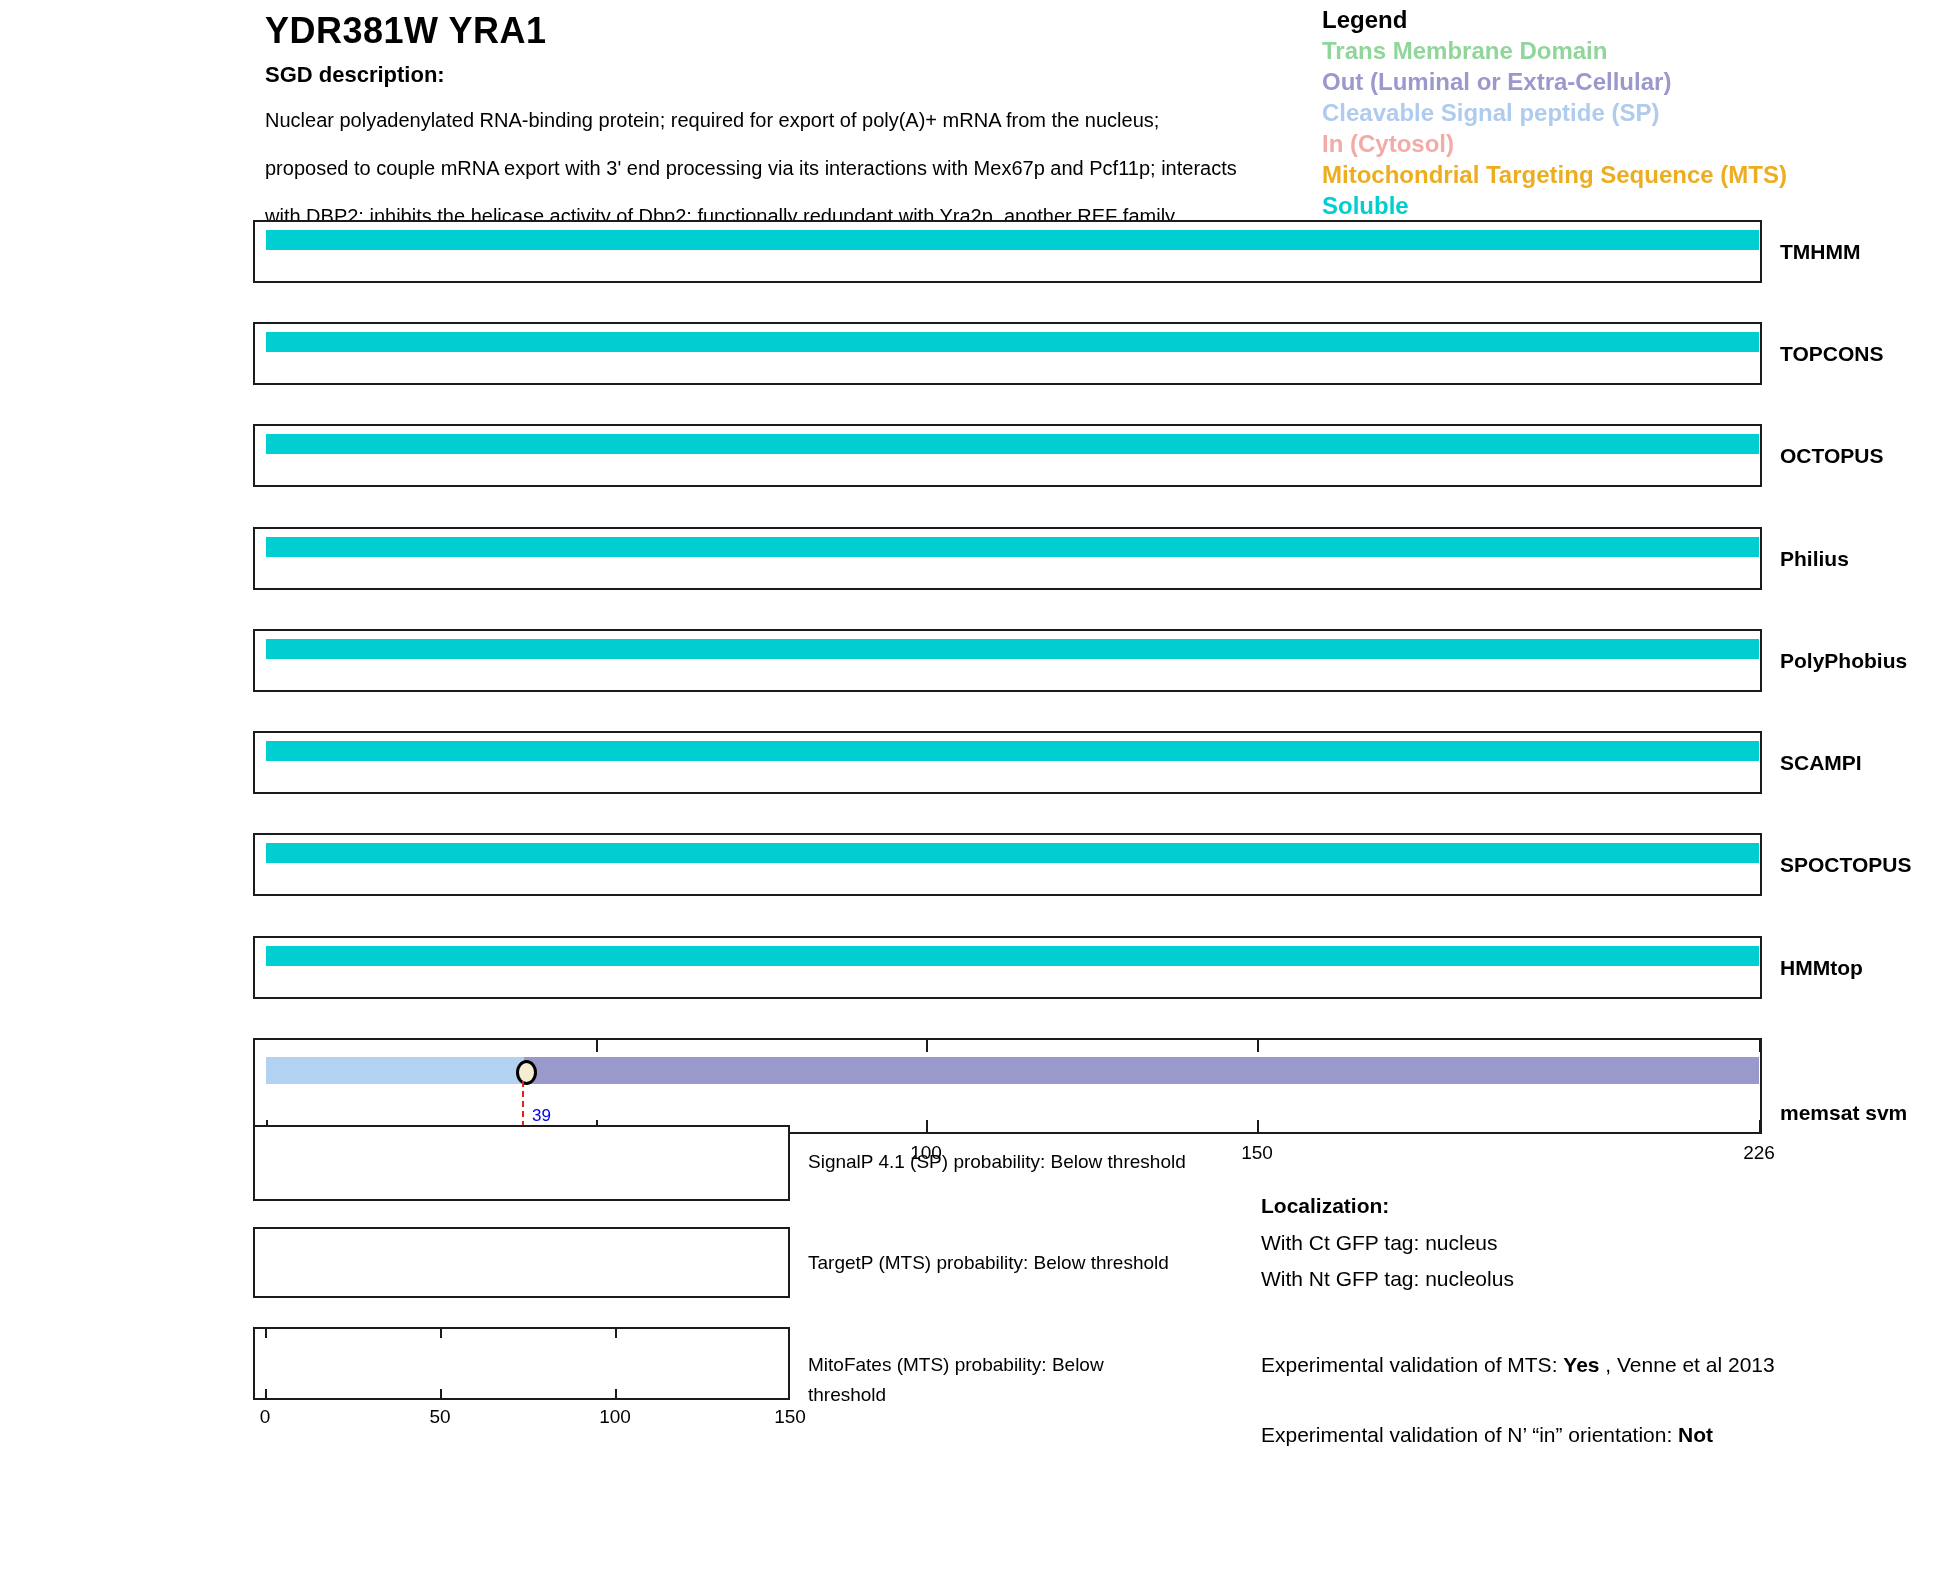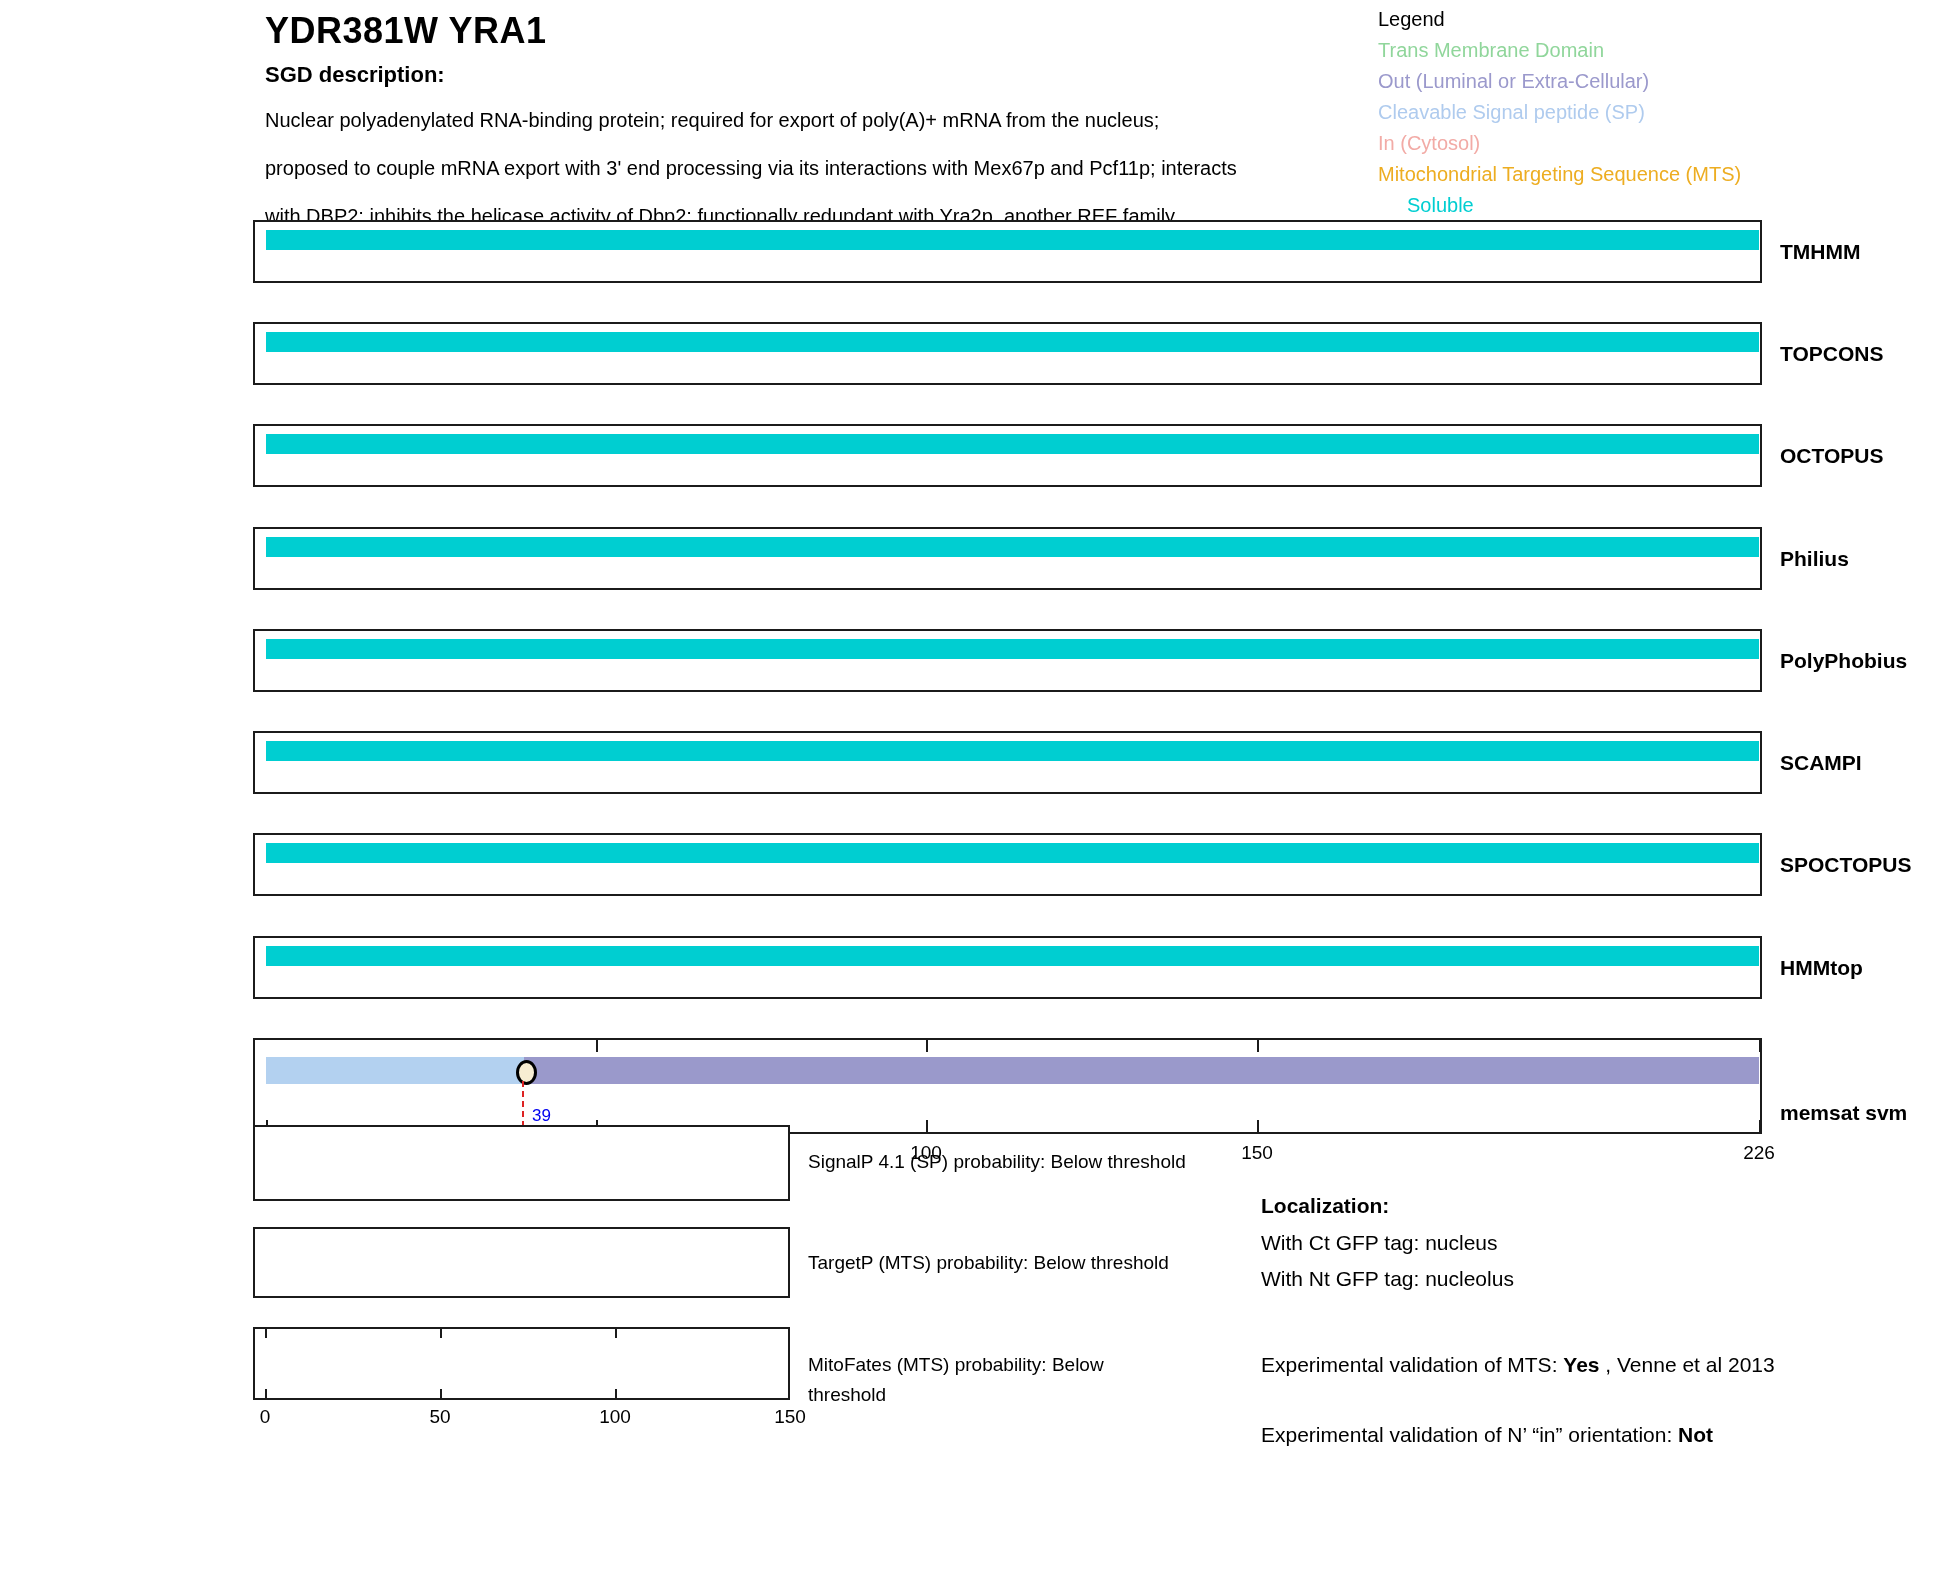--- a/index.html
+++ b/index.html
@@ -8,21 +8,21 @@
     font-family:"Liberation Sans","DejaVu Sans",sans-serif;color:#000;
     overflow:hidden;
   }
   .abs{position:absolute;}
   
   .title{left:265px;top:10px;font-size:36px;font-weight:bold;letter-spacing:.5px;}
   .sgd-label{left:265px;top:62px;font-size:22px;font-weight:bold;}
   .desc{left:265px;top:86px;font-size:20px;line-height:27px;width:1060px;}
   .desc span{display:block;margin-top:21px;}
   
-  .legend{left:1378px;top:4px;font-size:20px;font-weight:normal;line-height:31px;}
+  .legend{left:1322px;top:4px;font-size:24px;font-weight:bold;line-height:31px;}
   .legend .legend-title{color:#000;}
   
   .track-box{left:253px;width:1509px;height:63px;border:2px solid #1b1b1b;background:#fff;box-sizing:border-box;}
   .track-bar{left:266px;width:1493px;height:20px;}
   .track-label{left:1780px;font-size:21px;font-weight:bold;white-space:nowrap;}
   
   .memsat-box{left:253px;top:1038px;width:1509px;height:96px;border:2px solid #1b1b1b;background:#fff;box-sizing:border-box;}
   .tick{position:absolute;width:2px;background:#1b1b1b;}
   .tick.top{top:0;height:12px;}
   .tick.bot{bottom:0;height:12px;}
@@ -54,21 +54,21 @@
     <span>member</span>
   </div>
 
   <div class="abs legend">
     <div class="legend-title">Legend</div>
     <div style="color: rgb(144, 214, 155);">Trans Membrane Domain</div>
     <div style="color: rgb(155, 153, 204);">Out (Luminal or Extra-Cellular)</div>
     <div style="color: rgb(175, 203, 238);">Cleavable Signal peptide (SP)</div>
     <div style="color: rgb(242, 171, 166);">In (Cytosol)</div>
     <div style="color: rgb(237, 173, 33);">Mitochondrial Targeting Sequence (MTS)</div>
-    <div style="color: rgb(0, 206, 209); margin-left: 29px;">Soluble</div>
+    <div style="color: rgb(0, 206, 209);">Soluble</div>
   </div>
 
   <div class="abs track-box" style="top:220px"></div>
   <div class="abs track-bar" style="top: 230px; background-color: rgb(0, 206, 209);"></div>
   <div class="abs track-label" style="top:240px">TMHMM</div>
 
   <div class="abs track-box" style="top:322px"></div>
   <div class="abs track-bar" style="top: 332px; background-color: rgb(0, 206, 209);"></div>
   <div class="abs track-label" style="top:342px">TOPCONS</div>
 

